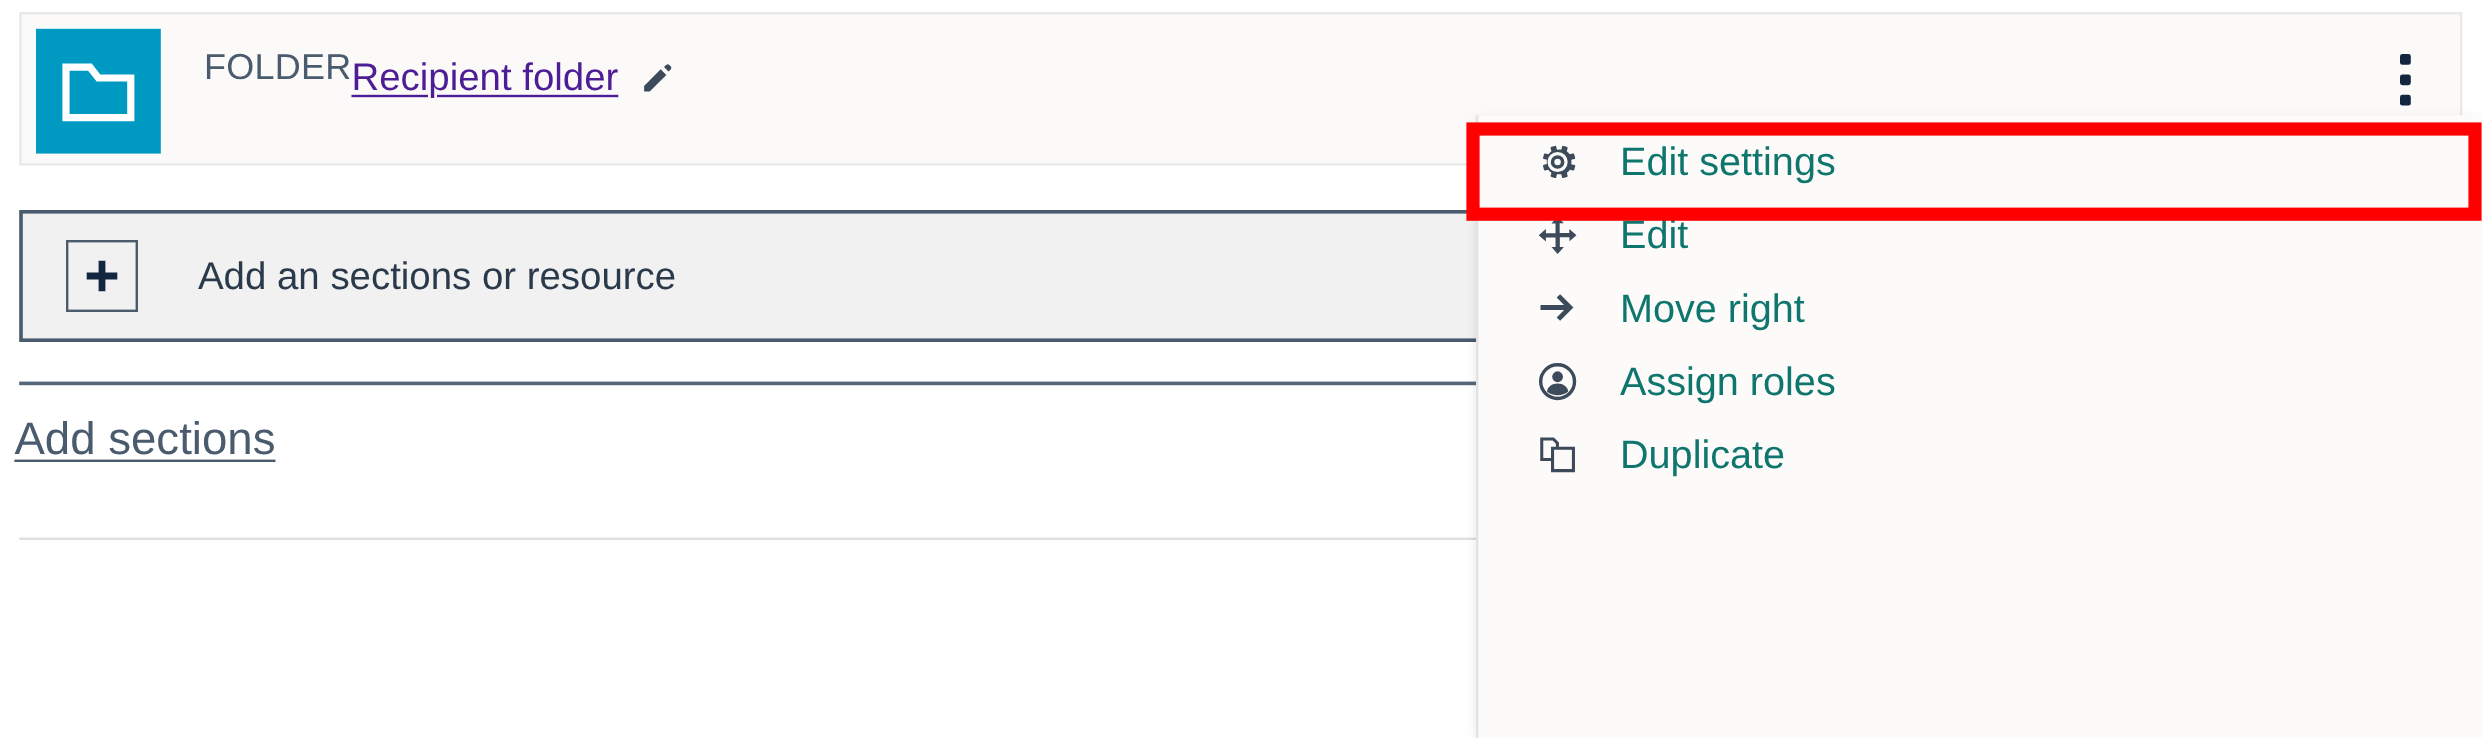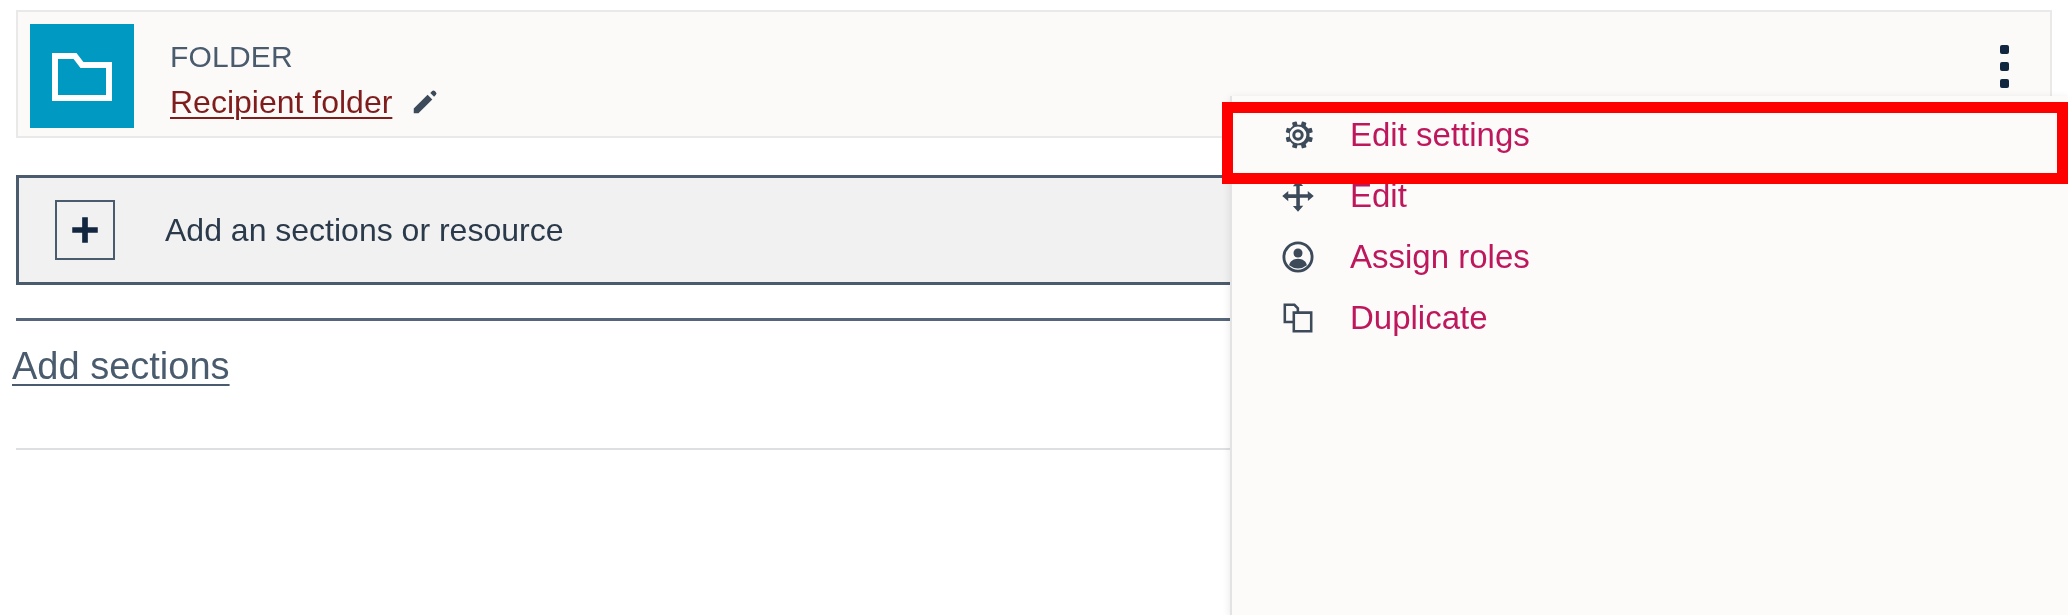--- a/index.html
+++ b/index.html
@@ -41,36 +41,36 @@
     display: flex;
     align-items: center;
     justify-content: center;
   }
   .activity-icon svg { display: block; }
 
   .activity-text {
     margin-left: 36px;
     margin-top: 26px;
     display: flex;
-    flex-direction: column;
+    flex-direction: row;
   }
   .activity-type {
     font-size: 30px;
     color: #495b6d;
     line-height: 1.25;
     letter-spacing: 0.2px;
   }
   .activity-name-row {
     display: flex;
     align-items: center;
     margin-top: 8px;
   }
   .activity-name {
     font-size: 32px;
-    color: #7f1d1d;
+    color: #4c1d95;
     text-decoration: underline;
     text-underline-offset: 4px;
     text-decoration-thickness: 2px;
     cursor: pointer;
     text-align: right;
   }
   .pencil-icon {
     margin-left: 18px;
     display: inline-flex;
     align-items: center;
@@ -188,21 +188,21 @@
     width: 46px;
     display: flex;
     align-items: center;
     justify-content: flex-start;
     flex: 0 0 auto;
   }
   .menu-item .mi-icon svg { display: block; }
   .menu-item .mi-label {
     margin-left: 24px;
     font-size: 33px;
-    color: #be185d;
+    color: #0f766e;
     white-space: nowrap;
   }
 
   
   .highlight-box {
     position: absolute;
     left: 1222px;
     top: 102px;
     width: 846px;
     height: 82px;
@@ -273,20 +273,28 @@
 
   <div class="menu-item">
     <span class="mi-icon">
       <svg width="36" height="36" viewBox="0 0 24 24" aria-hidden="true">
         <path fill="#3c4a5a" d="M12 1.5l3.4 3.9h-2.25v5.35h5.35V8.6L22.5 12l-3.9 3.4v-2.25h-5.35v5.35h2.25L12 22.5l-3.4-3.9h2.25v-5.35H5.5v2.25L1.5 12l4-3.4v2.25h5.35V5.5H8.6z"></path>
       </svg>
     </span>
     <span class="mi-label">Edit</span>
   </div>
 
+  <div class="menu-item">
+    <span class="mi-icon">
+      <svg width="36" height="36" viewBox="0 0 24 24" aria-hidden="true">
+        <path fill="#3c4a5a" d="M13.4 4.1l-1.9 1.9 4.1 4.1H2.5v2.8h13.1l-4.1 4.1 1.9 1.9 7.4-7.4z"></path>
+      </svg>
+    </span>
+    <span class="mi-label">Move right</span>
+  </div>
 
 
   <div class="menu-item">
     <span class="mi-icon">
       <svg width="36" height="36" viewBox="0 0 24 24" aria-hidden="true">
         <circle cx="12" cy="12" r="9.4" fill="none" stroke="#3c4a5a" stroke-width="1.9"></circle>
         <circle cx="12" cy="9.3" r="3" fill="#3c4a5a"></circle>
         <path fill="#3c4a5a" d="M12 13.1c-3.1 0-5.6 1.9-5.9 4.4a9.3 9.3 0 0 0 11.8 0c-.3-2.5-2.8-4.4-5.9-4.4z"></path>
       </svg>
     </span>

